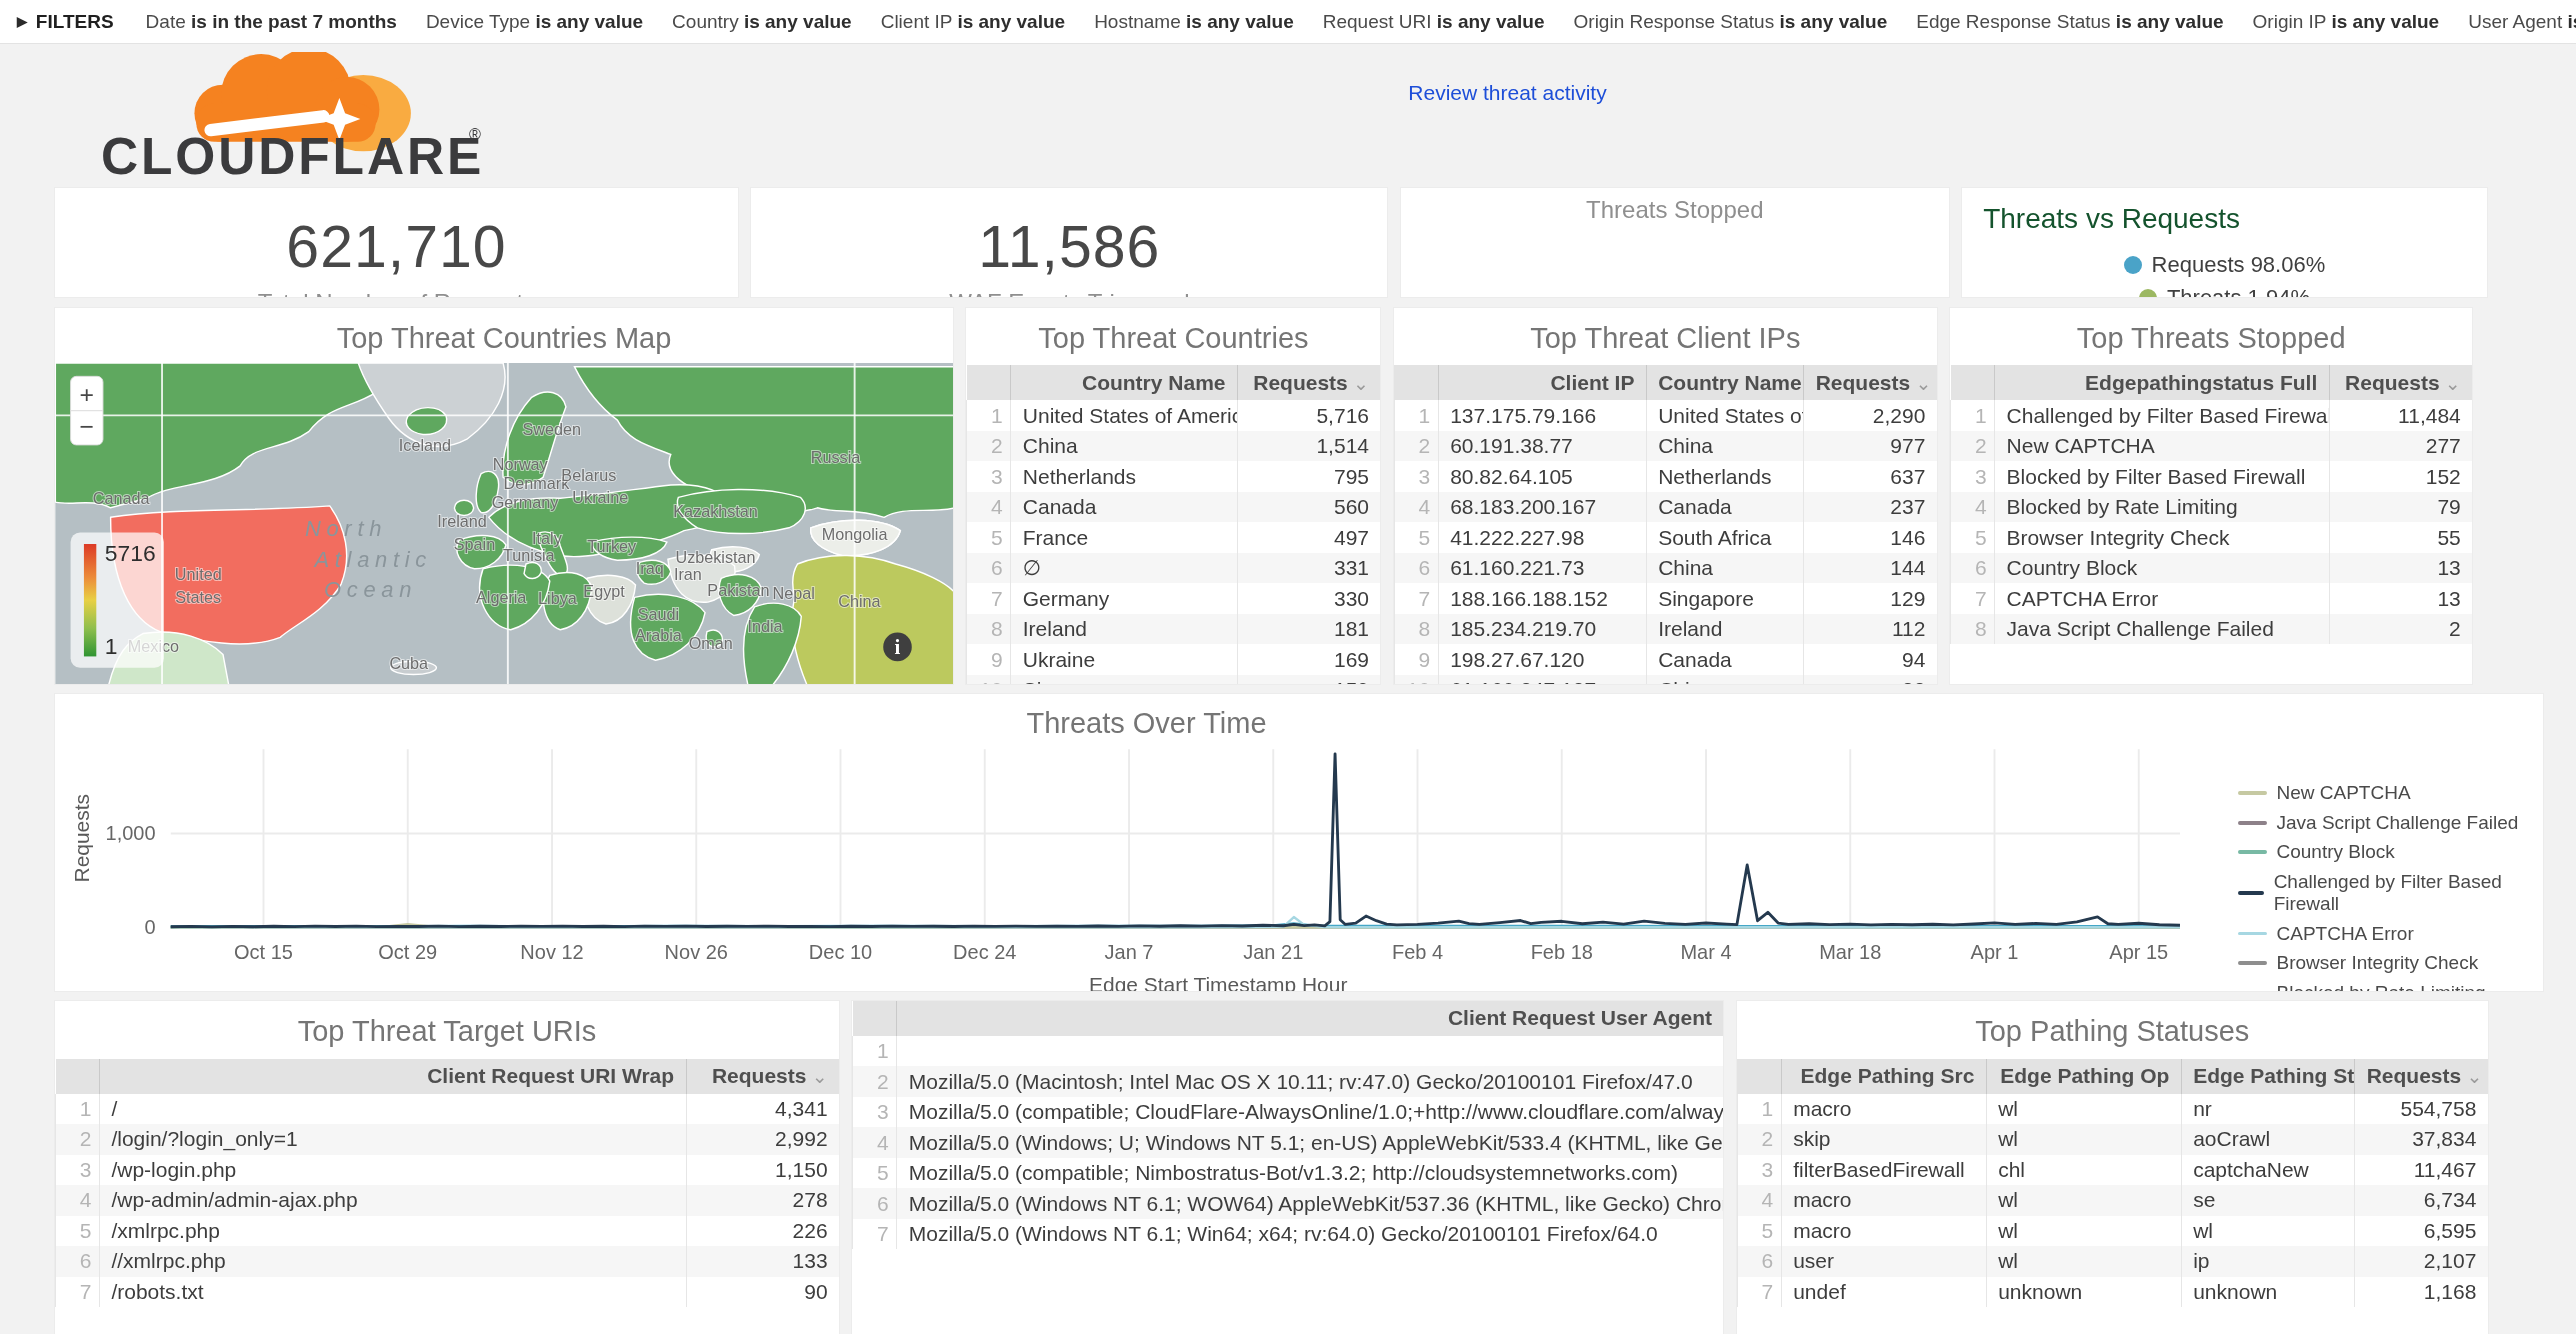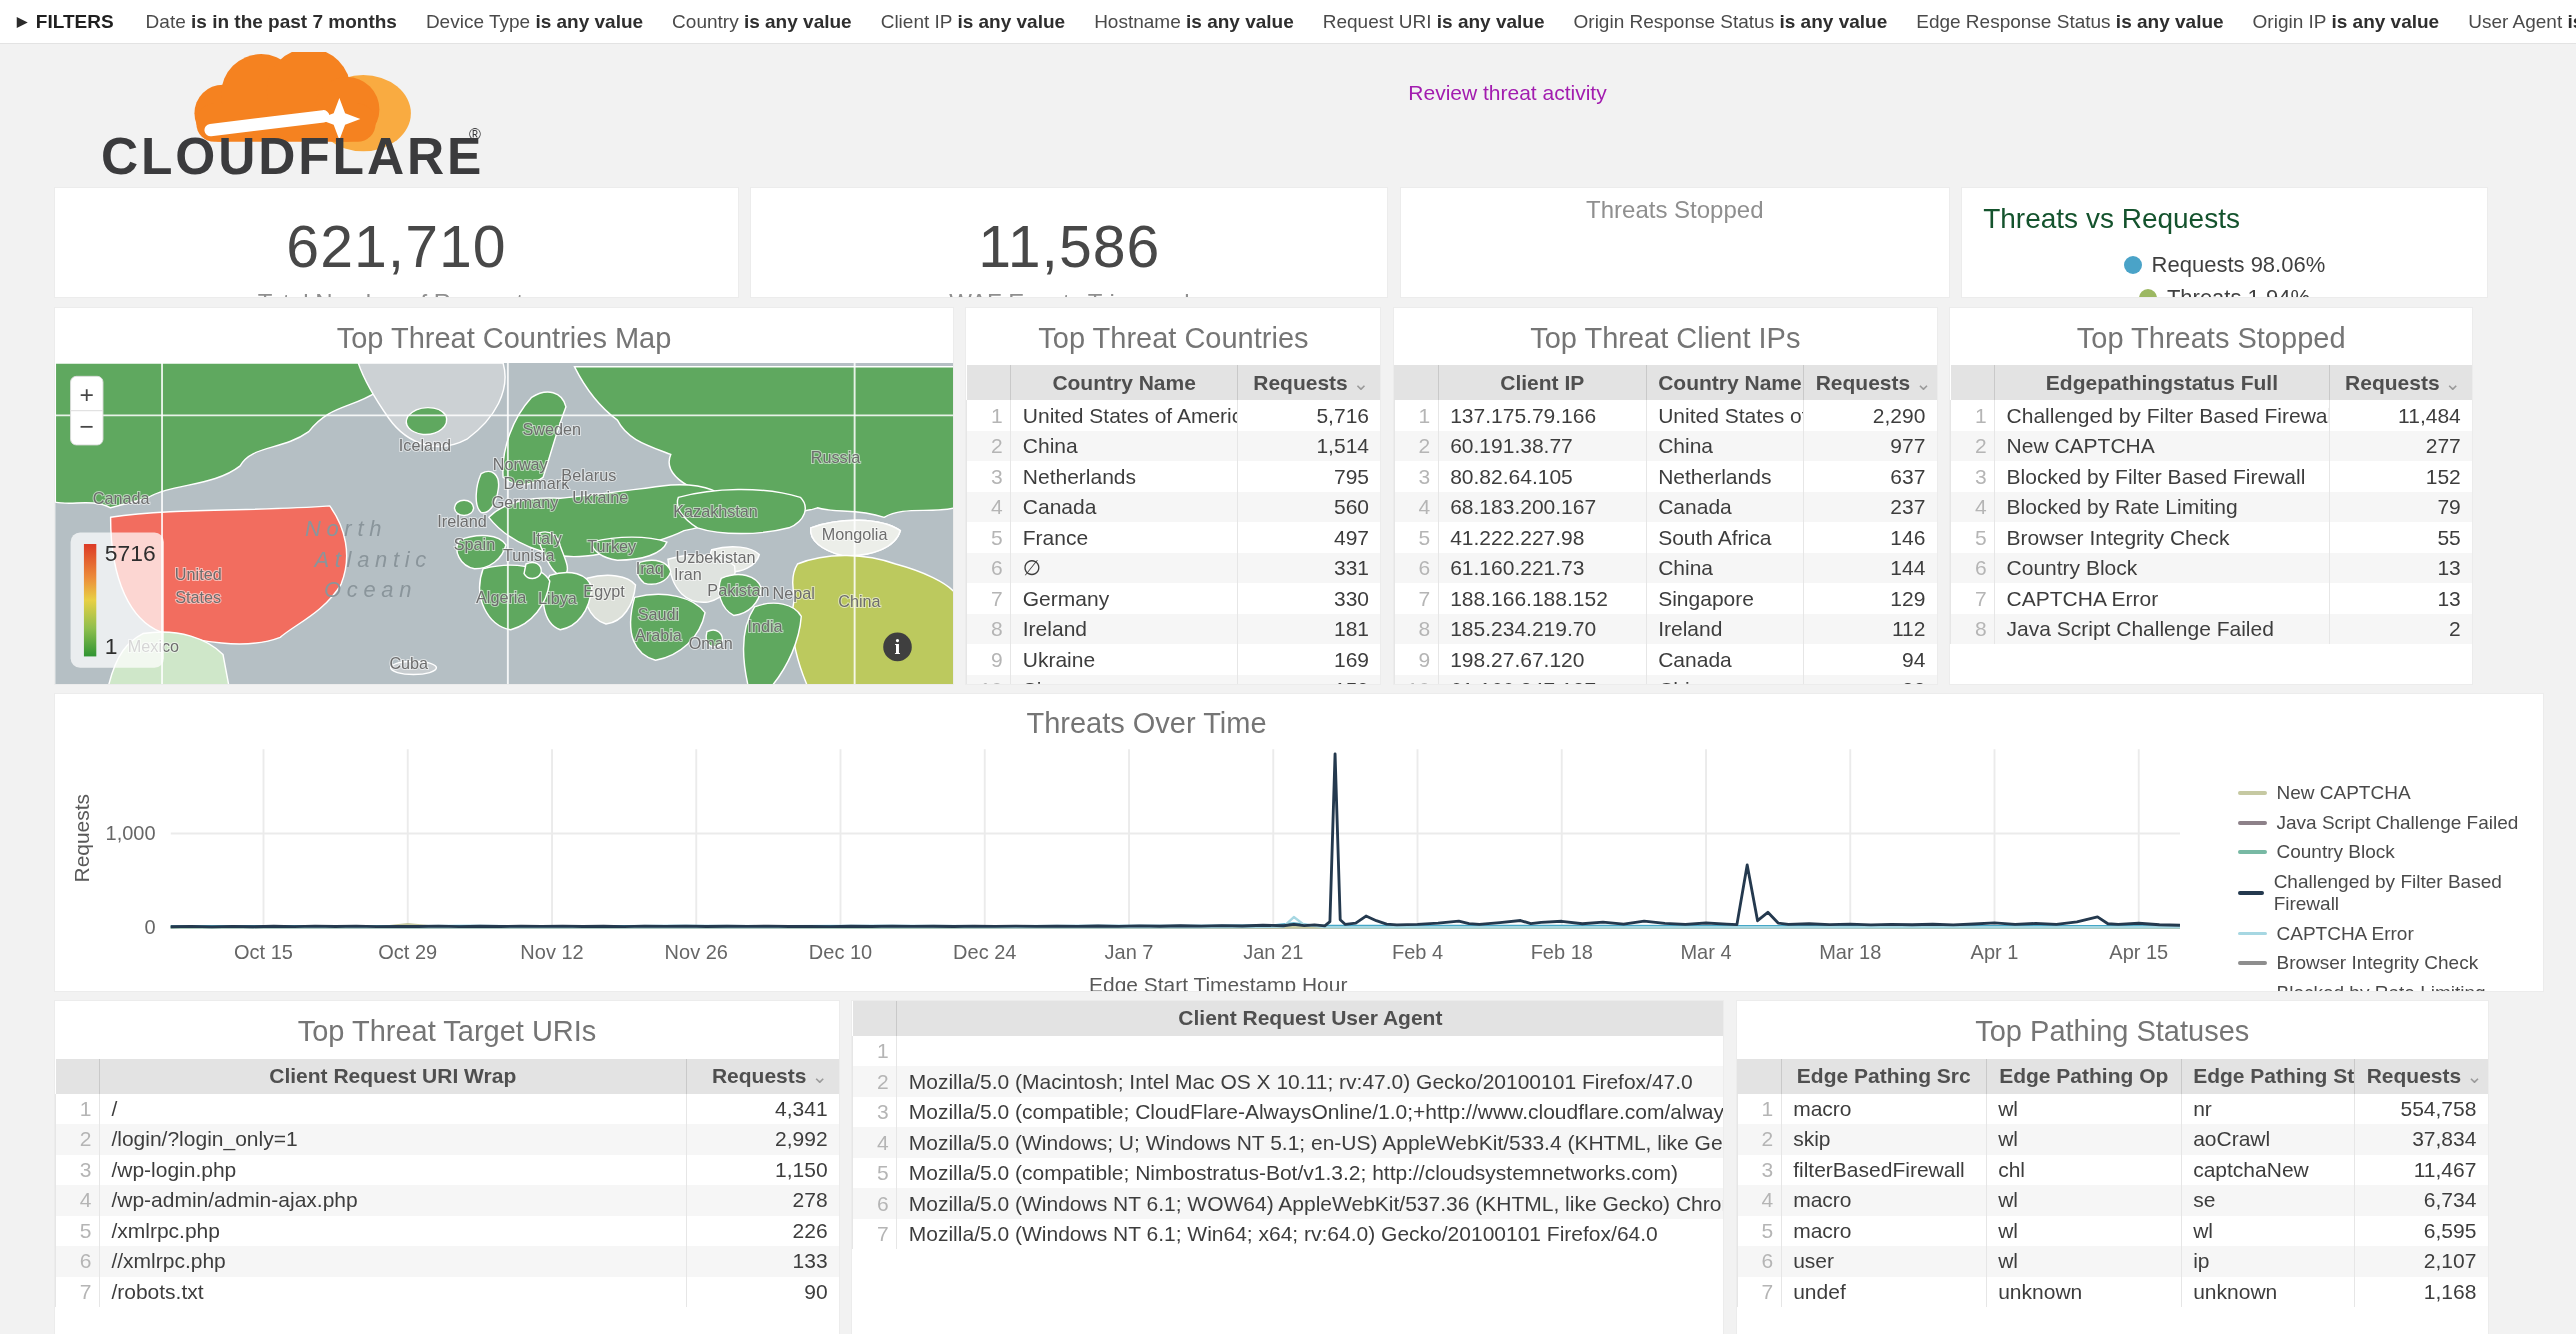--- a/index.html
+++ b/index.html
@@ -8,40 +8,40 @@
   .filter-bar { height:44px; background:#fff; border-bottom:1px solid #e3e3e3;
     display:flex; align-items:center; padding:0 17px; white-space:nowrap; overflow:hidden; }
   .filters-btn { font-weight:bold; font-size:19px; color:#1f1f1f; display:flex; align-items:center; margin-right:32px; cursor:pointer; }
   .filters-btn .tri { font-size:13.3px; margin-right:8.6px; color:#2b2b2b; }
   .filter-item { font-size:19px; color:#4a4a4a; margin-right:29px; cursor:pointer; }
   .filter-item b { color:#2e2e2e; font-weight:bold; }
   .header-band { height:143px; position:relative; display:flex; align-items:center; }
   .logo { position:absolute; left:101px; top:7.6px; }
   .head-center { position:absolute; left:496px; right:57px; top:27px; text-align:center; }
   .page-title { font-size:32px; color:#5e5e5e; font-weight:400; }
-  .page-sub { font-size:21px; color:#a21caf; margin-top:9.5px; }
+  .page-sub { font-size:21px; color:#1d4ed8; margin-top:9.5px; }
   .content { padding-left:54px; width:2544px; }
   .grid { display:grid; gap:11.4px; margin-bottom:8.6px; }
   .kpi-grid { grid-template-columns:685px 638px 550px 527px; }
   .row2-grid { grid-template-columns:900px 416px 545px 524px; }
   .row3-grid { grid-template-columns:786px 873px 753px; }
   .card { background:#fff; border:1px solid #ececec; overflow:hidden; position:relative; }
   .kpi-card { height:111px; text-align:center; }
   .kpi-value { font-size:59px; color:#484848; margin-top:25px; letter-spacing:1px; }
   .kpi-label { font-size:24px; color:#8f8f8f; margin-top:7.6px; }
   .tvr-title { font-size:28px; color:#14532d; text-align:left; padding:15.3px 0 0 21px; }
   .tvr-legend { margin-top:17px; display:flex; flex-direction:column; align-items:center; gap:6.7px; }
   .tvr-item { font-size:22px; color:#3f3f3f; display:flex; align-items:center; gap:9.5px; }
   .dot { width:18px; height:18px; border-radius:50%; display:inline-block; }
   .card-title { font-size:29px; color:#757575; text-align:center; padding:14.3px 0 10.5px; font-weight:400; }
   .row2-card { height:378px; }
   .row3-card { height:353px; }
   .chart-card { height:299px; margin-bottom:7.6px; }
   table.lk { width:100%; border-collapse:collapse; table-layout:fixed; font-size:21px; color:#3d3d3d; }
-  table.lk th { background:#e3e3e3; color:#4f4f4f; font-weight:bold; text-align:center;
+  table.lk th { background:#e3e3e3; color:#4f4f4f; font-weight:bold; text-align:right;
     height:35px; padding:0 11.4px; white-space:nowrap; overflow:hidden; border-left:1px solid #c9c9c9; }
   table.lk th.idx { border-left:none; }
   table.lk td { height:30.5px; padding:0 11.4px; white-space:nowrap; overflow:hidden; border-left:1px solid #e6e6e6; }
   table.lk td.idx, table.lk th.idx { padding:0 7.6px 0 0; text-align:right; color:#b5b5b5; }
   table.lk tr:nth-child(even) td { background:#f6f6f6; }
   table.lk td.r, table.lk th.r { text-align:right; }
   .sort-arrow { color:#9a9a9a; font-weight:normal; font-size:19px; }
   .map-wrap { position:absolute; left:0; right:0; top:55px; bottom:0; }
   .map-label { fill:#6d6d6d; font-size:17px; paint-order:stroke; stroke:rgba(255,255,255,.55); stroke-width:2px; }
   .ocean-label { fill:#8a959b; font-size:23px; font-style:italic; letter-spacing:6px; }

